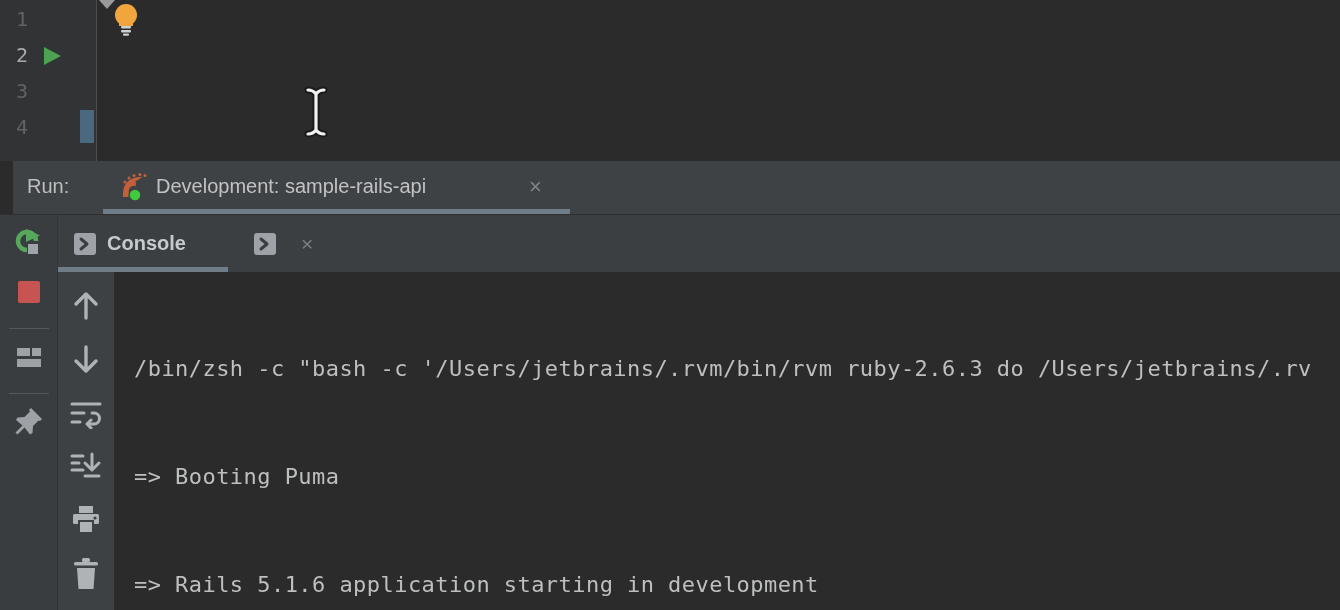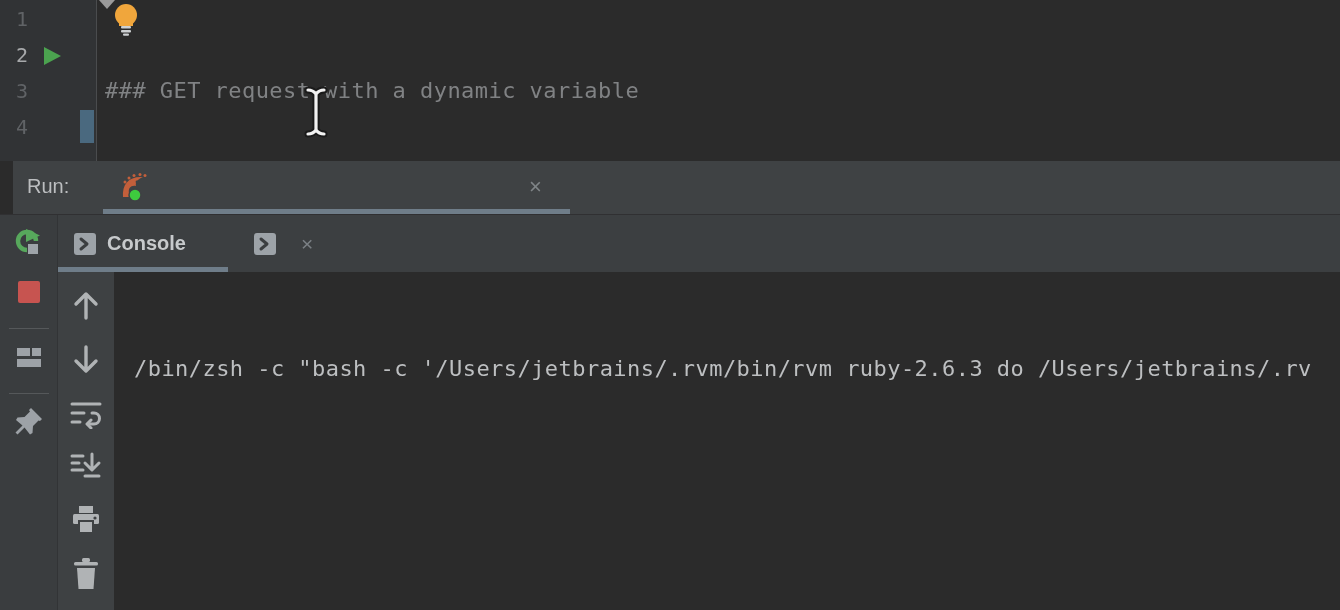--- a/index.html
+++ b/index.html
@@ -73,26 +73,20 @@
     <div class="gutter">
       <div class="gutter-num" style="top:1px">1</div>
       <div class="gutter-num active" style="top:37px">2</div>
       <div class="gutter-num" style="top:73px">3</div>
       <div class="gutter-num" style="top:109px">4</div>
       <div class="run-line-btn"></div>
       <div class="vcs-marker"></div>
     </div>
     <div class="fold-triangle"></div>
 
-    <div class="code">
-      <div class="code-line"><span class="tok-comment">### GET request with a dynamic variable</span></div>
-      
-      
-      
-    </div>
 
     <svg class="bulb-icon" width="30" height="33" viewBox="0 0 30 33">
       <circle cx="15" cy="12" r="11" fill="#f0a63c"></circle>
       <path d="M8 20 h14 v3 h-14 z" fill="#f0a63c"></path>
       <rect x="10" y="23" width="10" height="2.4" rx="1" fill="#cdd0d2"></rect>
       <rect x="10" y="27" width="10" height="2.4" rx="1" fill="#cdd0d2"></rect>
       <rect x="12" y="30.6" width="6" height="2.2" rx="1" fill="#cdd0d2"></rect>
     </svg>
 
     <svg class="mouse-ibeam" width="28" height="52" viewBox="0 0 28 52">
@@ -106,20 +100,21 @@
     <svg class="rails-icon" width="34" height="34" viewBox="0 0 34 34">
       <path d="M7 27 C6 14 13 6 27 7 C22 9 19 12 20 16 C15 15 12 18 13 23 L13 27 Z" fill="#c35f3b"></path>
       <circle cx="9" cy="12" r="1.5" fill="#c35f3b"></circle>
         <circle cx="13" cy="8" r="1.5" fill="#c35f3b"></circle>
       <circle cx="18" cy="5.5" r="1.5" fill="#c35f3b"></circle>
         <circle cx="24" cy="4.5" r="1.5" fill="#c35f3b"></circle>
       <circle cx="29" cy="5.5" r="1.5" fill="#c35f3b"></circle>
       <circle cx="21" cy="12" r="1.4" fill="#3f4244"></circle>
       <circle cx="19" cy="25" r="6" fill="#3ecb3e" stroke="#3f4244" stroke-width="1.5"></circle>
     </svg>
+    <span class="run-tab-label">Development: sample-rails-api</span>
     <span class="run-tab-close">×</span>
     <div class="run-tab-underline"></div>
   </div>
 
   <div class="lower">
 
     <div class="left-toolbar">
       <svg class="tool-btn" style="margin-top:13px" width="29" height="29" viewBox="0 0 29 29">
         <path d="M22 13 A9 9 0 1 0 13 22" fill="none" stroke="#57a85c" stroke-width="4.4"></path>
         <polygon points="12,1 26,7.5 12,14" fill="#57a85c"></polygon>
@@ -187,20 +182,22 @@
           </svg>
           <svg class="tool-btn" width="26" height="32" viewBox="0 0 26 32">
             <rect x="9" y="0" width="8" height="4" rx="1.5" fill="#b0b3b5"></rect>
             <rect x="1" y="4" width="24" height="3.4" rx="1.5" fill="#b0b3b5"></rect>
             <path d="M4 10 H22 L20.5 31 H5.5 Z" fill="#b0b3b5"></path>
           </svg>
         </div>
 
         <div class="console-output">
           <div class="console-line">/bin/zsh -c "bash -c '/Users/jetbrains/.rvm/bin/rvm ruby-2.6.3 do /Users/jetbrains/.rv</div>
+          <div class="console-line">=&gt; Booting Puma</div>
+          <div class="console-line">=&gt; Rails 5.1.6 application starting in development</div>
           
           
           
           
           
           
           
         </div>
       </div>
     </div>

